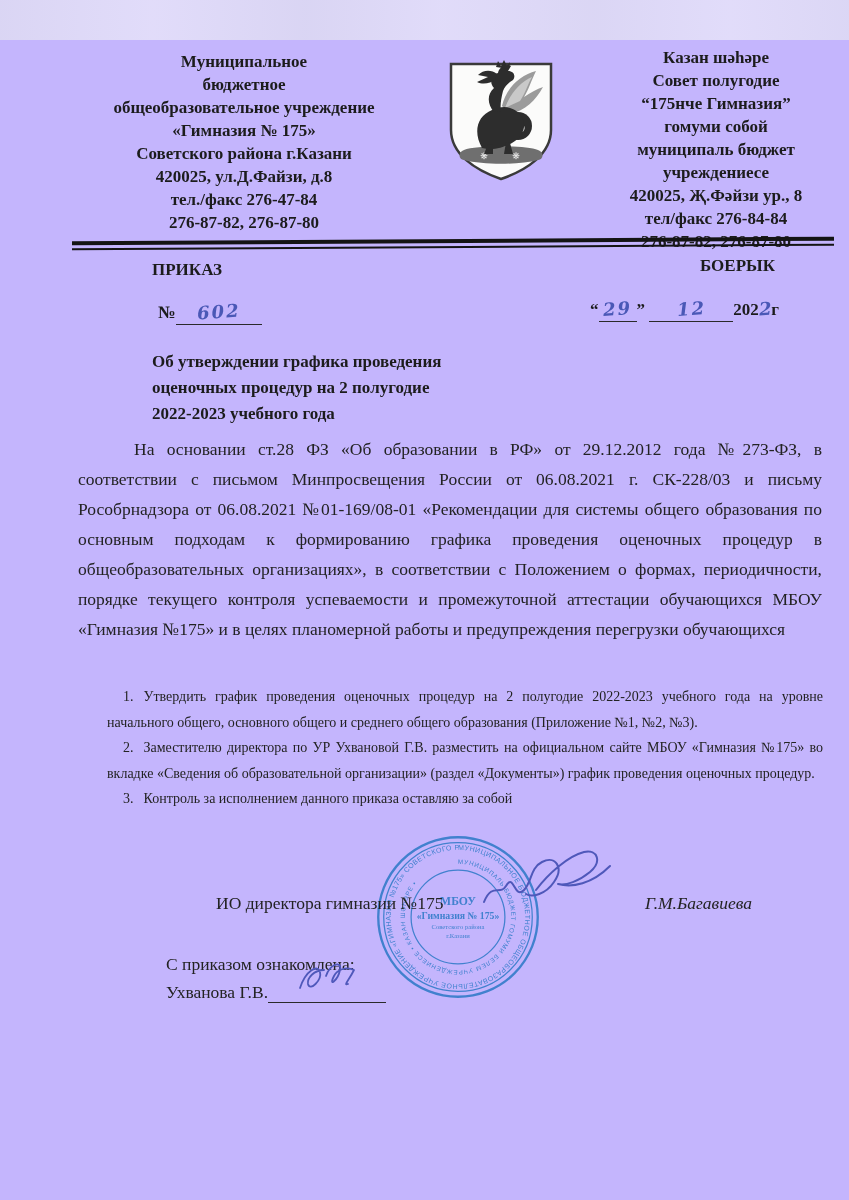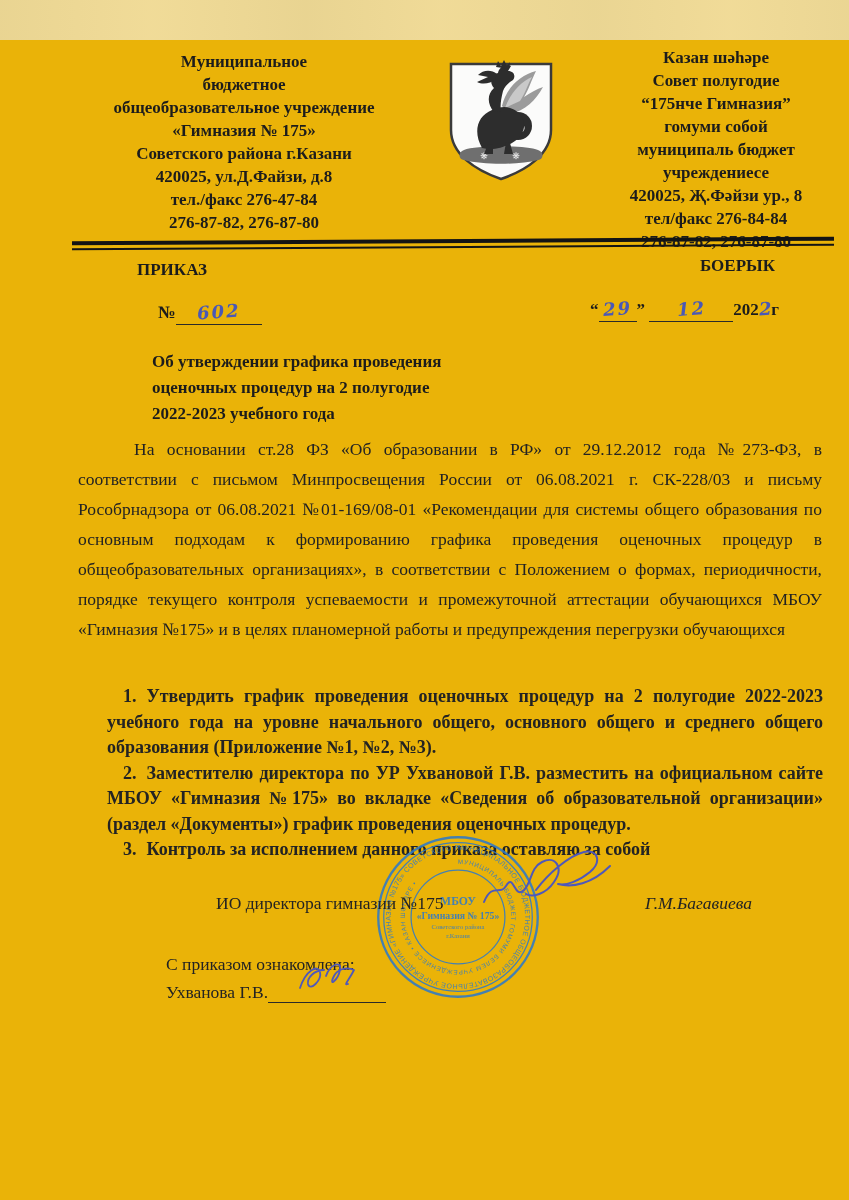--- a/index.html
+++ b/index.html
@@ -1,18 +1,18 @@
 <!DOCTYPE html>
 <html><head>
 <meta charset="utf-8">
 <style>
   html,body{margin:0;padding:0;background:#e8e9eb;}
   .page{
     position:relative;width:849px;height:1200px;margin:0 auto;
-    background:#eab308;overflow:hidden;
+    background:#c4b5fd;overflow:hidden;
     font-family:"Liberation Serif","DejaVu Serif",serif;color:#222;
   }
   .scan-top{
     position:absolute;top:0;left:0;width:100%;height:40px;
     background:linear-gradient(90deg,#e9ebee 0%,#f5f6f8 18%,#e8eaed 36%,#f4f5f7 52%,#eaecef 70%,#f5f6f8 86%,#ebedf0 100%);
     opacity:.6;
   }
   .abs{position:absolute;}
   .org{font-weight:bold;text-align:center;font-size:17px;line-height:23px;color:#1c1c1c;}
   .org div{white-space:nowrap;}
@@ -20,21 +20,21 @@
     left:72px;top:239px;width:762px;height:3px;
     border-top:4px solid #141414;border-bottom:2px solid #141414;
     transform:rotate(-0.35deg);
   }
   .h-bold{font-weight:bold;font-size:17px;color:#1c1c1c;}
   .subject{font-weight:bold;font-size:17px;line-height:26px;color:#1c1c1c;}
   .preamble{
     font-size:17.5px;line-height:30px;text-align:justify;text-indent:56px;color:#232323;
   }
   .decree{font-weight:bold;font-size:17.5px;text-align:center;color:#1c1c1c;}
-  .olist{font-size:18px;line-height:25.5px;text-align:justify;color:#232323;font-weight:bold;}
+  .olist{font-size:14px;line-height:25.5px;text-align:justify;color:#232323;}
   .olist .item{text-indent:16px;}
   .olist .num{margin-right:10px;}
   .plain{font-size:17.5px;color:#232323;white-space:nowrap;}
   .hand{
     font-family:"DejaVu Serif",serif;font-style:italic;
     color:#4a58b6;font-size:18px;letter-spacing:2px;
     display:inline-block;transform:rotate(-4deg);
   }
   .u-num{display:inline-block;border-bottom:1.6px solid #2a2a2a;min-width:78px;text-align:center;padding:0 4px 1px;}
   .u-day{display:inline-block;border-bottom:1.6px solid #2a2a2a;min-width:34px;text-align:center;padding:0 2px 1px;}
@@ -96,21 +96,21 @@
     <div>гомуми собой</div>
     <div>муниципаль бюджет</div>
     <div>учреждениесе</div>
     <div>420025, Җ.Фәйзи ур., 8</div>
     <div>тел/факс 276-84-84</div>
     <div>276-87-82, 276-87-80</div>
   </div>
 
   <div class="abs rule"></div>
 
-  <div class="abs h-bold" style="left:137px;top:260px;">ПРИКАЗ</div>
+  <div class="abs h-bold" style="left:152px;top:260px;">ПРИКАЗ</div>
   <div class="abs h-bold" style="left:700px;top:256px;">БОЕРЫК</div>
 
   <div class="abs" style="left:158px;top:301px;font-size:17.5px;font-weight:bold;color:#1c1c1c;">
     <span>№</span><span class="u-num"><span class="hand">602</span></span>
   </div>
 
   <div class="abs date-line" style="left:590px;top:298px;">
     <span>“</span><span class="u-day"><span class="hand">29</span></span><span>”</span>
     <span class="u-mon"><span class="hand">12</span></span><span>202</span><span class="hand" style="letter-spacing:0;">2</span><span>г</span>
   </div>

